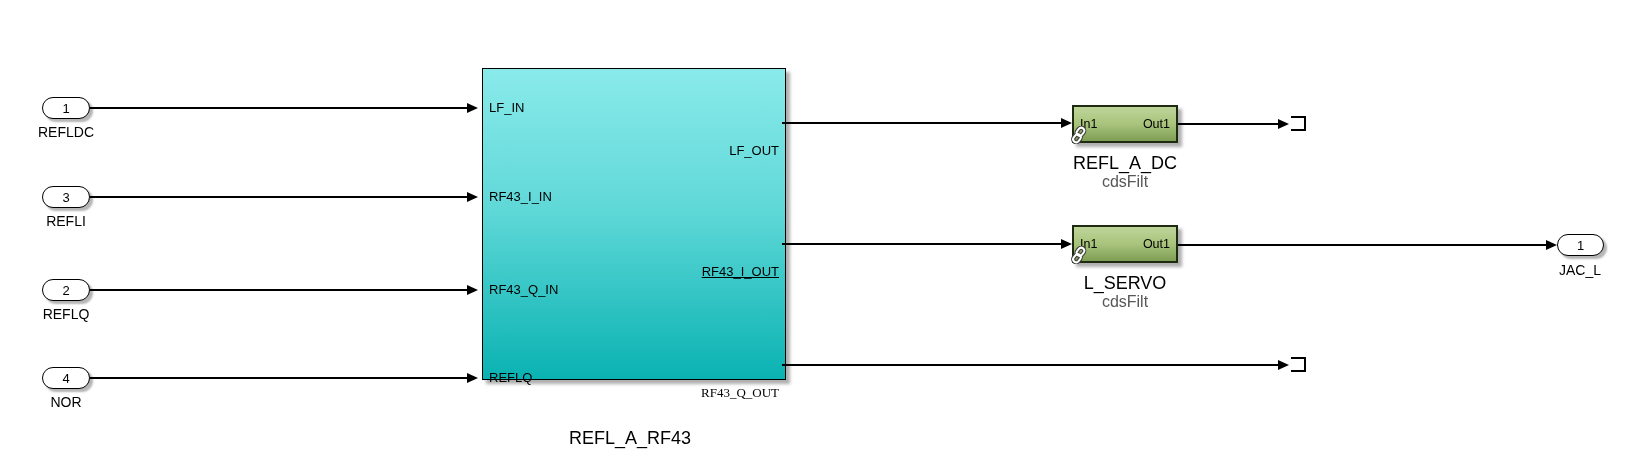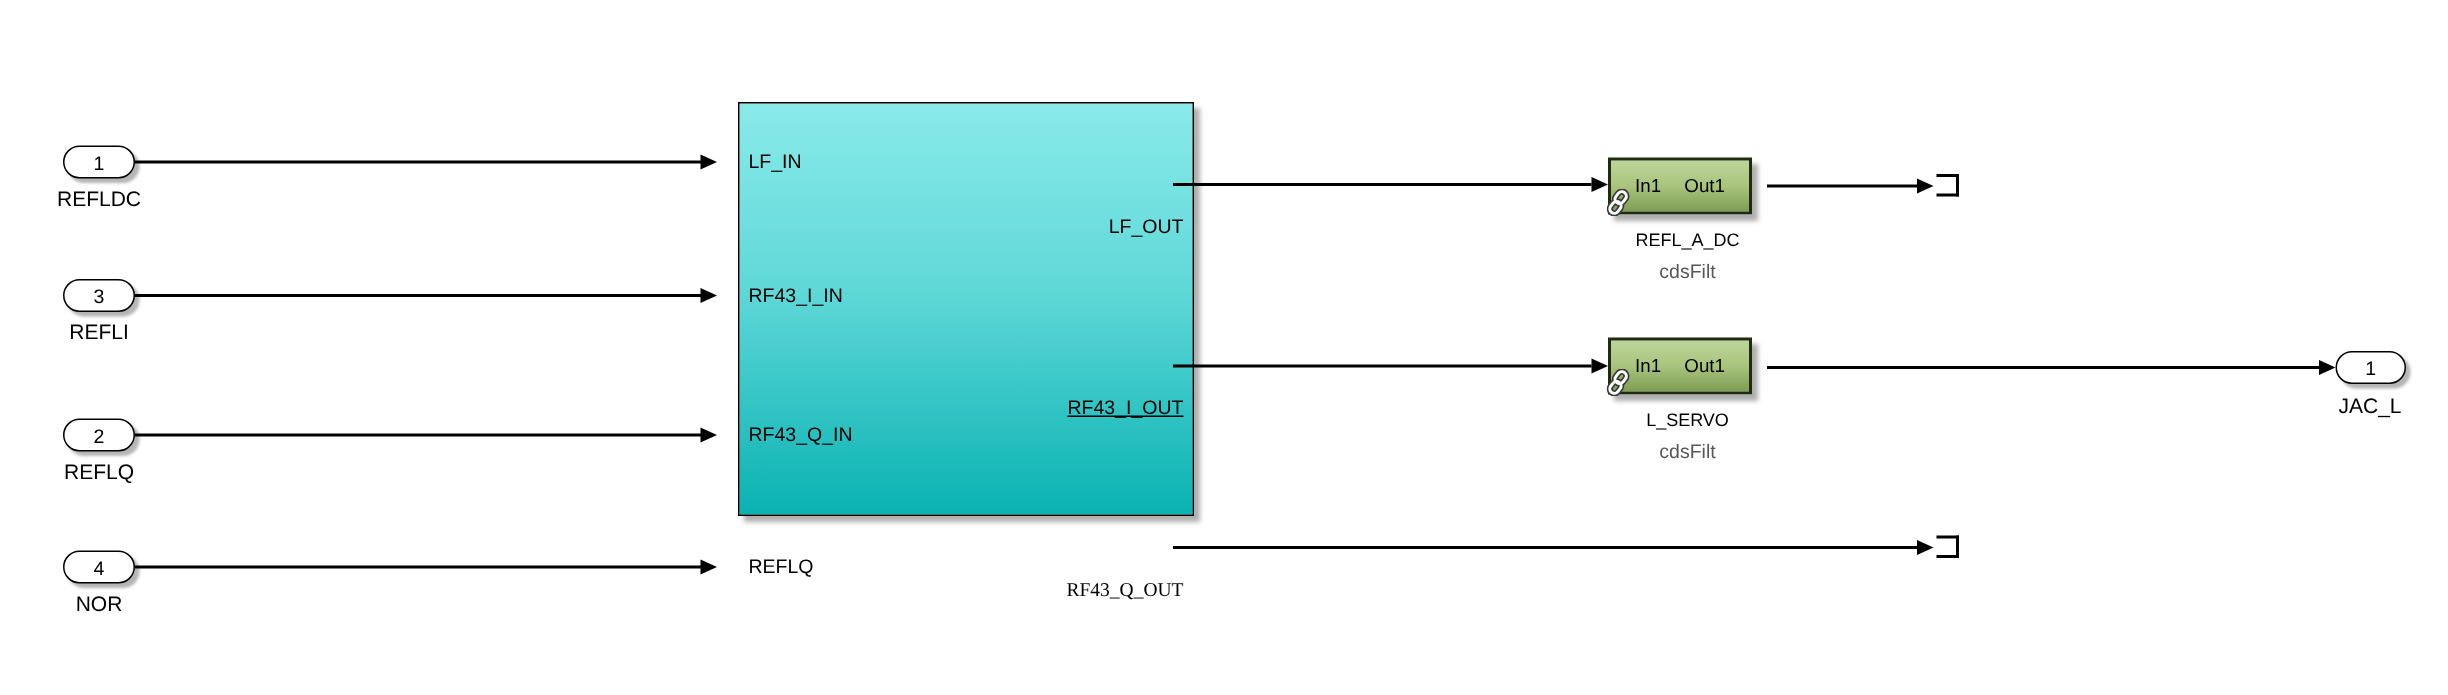--- a/index.html
+++ b/index.html
@@ -39,59 +39,59 @@
   .port-label {
     position: absolute;
     width: 150px;
     text-align: center;
     font-size: 14px;
     color: #000;
   }
   
   .subsystem {
     position: absolute;
-    left: 492px; top: 68px;
-    width: 304px; height: 276px;
+    left: 482px; top: 68px;
+    width: 304px; height: 312px;
     box-sizing: border-box;
     border: 1.5px solid #000;
     background: linear-gradient(to bottom, #8aeaea 0%, #60d8d8 45%, #0ab2b2 100%);
     box-shadow: 4px 4px 3px rgba(110,110,110,0.55);
   }
   .subsystem .pin {
     position: absolute;
     font-size: 13px;
     color: #000;
     white-space: nowrap;
   }
   .pin.in { left: 6px; }
   .pin.out { right: 6px; text-align: right; margin-top: 28px; }
   .block-name {
     position: absolute;
     text-align: center;
-    font-size: 12px;
+    font-size: 18px;
     color: #000;
     white-space: nowrap;
   }
   .lib-name {
     position: absolute;
     text-align: center;
-    font-size: 13px;
+    font-size: 16px;
     color: #575757;
     white-space: nowrap;
   }
   
   .filter-block {
     position: absolute;
-    width: 96px; height: 38px;
+    width: 106px; height: 38px;
     box-sizing: border-box;
     border: 2px solid #1f2b10;
     background: linear-gradient(to bottom, #bed59a 0%, #a9c47c 50%, #7e9e54 100%);
     box-shadow: 4px 4px 3px rgba(110,110,110,0.55);
     display: flex; align-items: center; justify-content: space-between;
-    padding: 0 16px;
+    padding: 0 6px;
     font-size: 12.5px; color: #000;
   }
   .chain-badge {
     position: absolute;
     left: -3px; bottom: -6px;
   }
   
   .terminator {
     position: absolute;
     width: 15px; height: 15px;
@@ -140,20 +140,21 @@
 
   <div class="subsystem">
     <span class="pin in" style="top:31px;">LF_IN</span>
     <span class="pin in" style="top:120px;">RF43_I_IN</span>
     <span class="pin in" style="top:213px;">RF43_Q_IN</span>
     <span class="pin in" style="top:301px;">REFLQ</span>
     <span class="pin out" style="top:46px;">LF_OUT</span>
     <span class="pin out" style="top:167px;text-decoration:underline;">RF43_I_OUT</span>
     <span class="pin out" style="top:288px;font-family:Liberation Serif, serif;">RF43_Q_OUT</span>
   </div>
+  <div class="block-name" style="left:478px; top:428px; width:304px;">REFL_A_RF43</div>
 
   <div class="wire" style="left:782px; top:122px; width:279px;"></div>
   <div class="arrow" style="left:1061px; top:117.5px;"></div>
 
   <div class="wire" style="left:782px; top:243px; width:279px;"></div>
   <div class="arrow" style="left:1061px; top:238.5px;"></div>
 
   <div class="wire" style="left:782px; top:364px; width:496px;"></div>
   <div class="arrow" style="left:1278px; top:359.5px;"></div>
 

